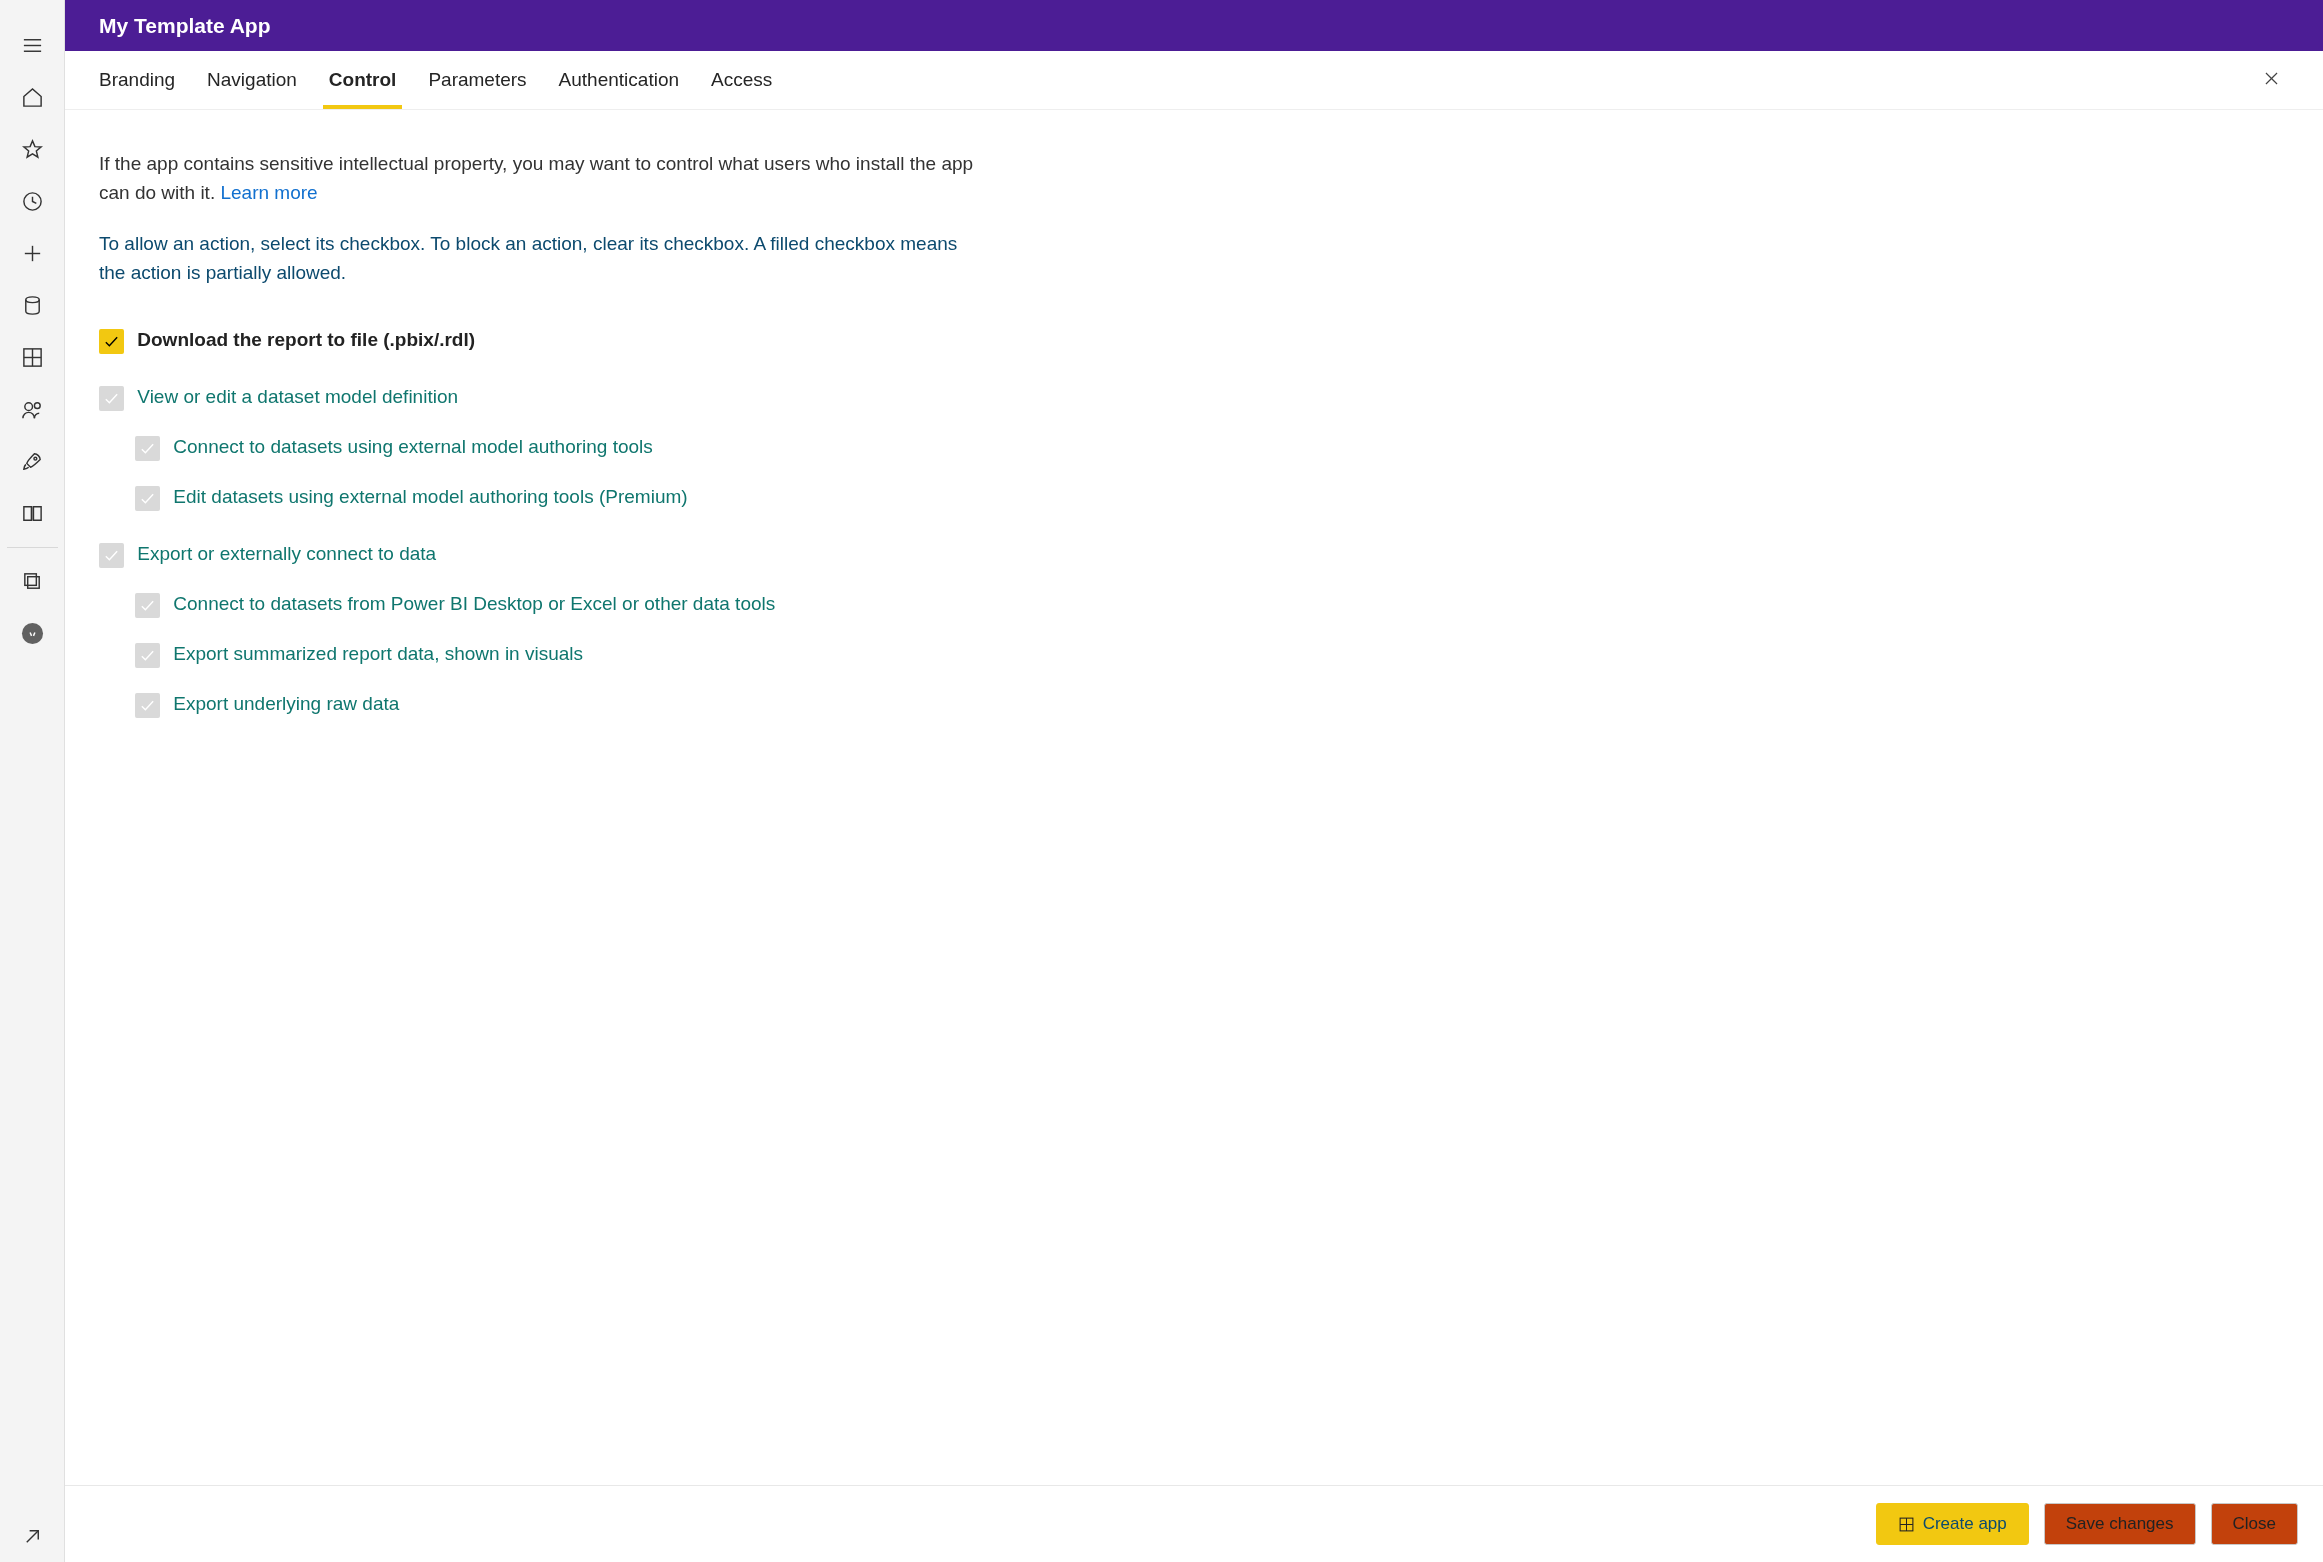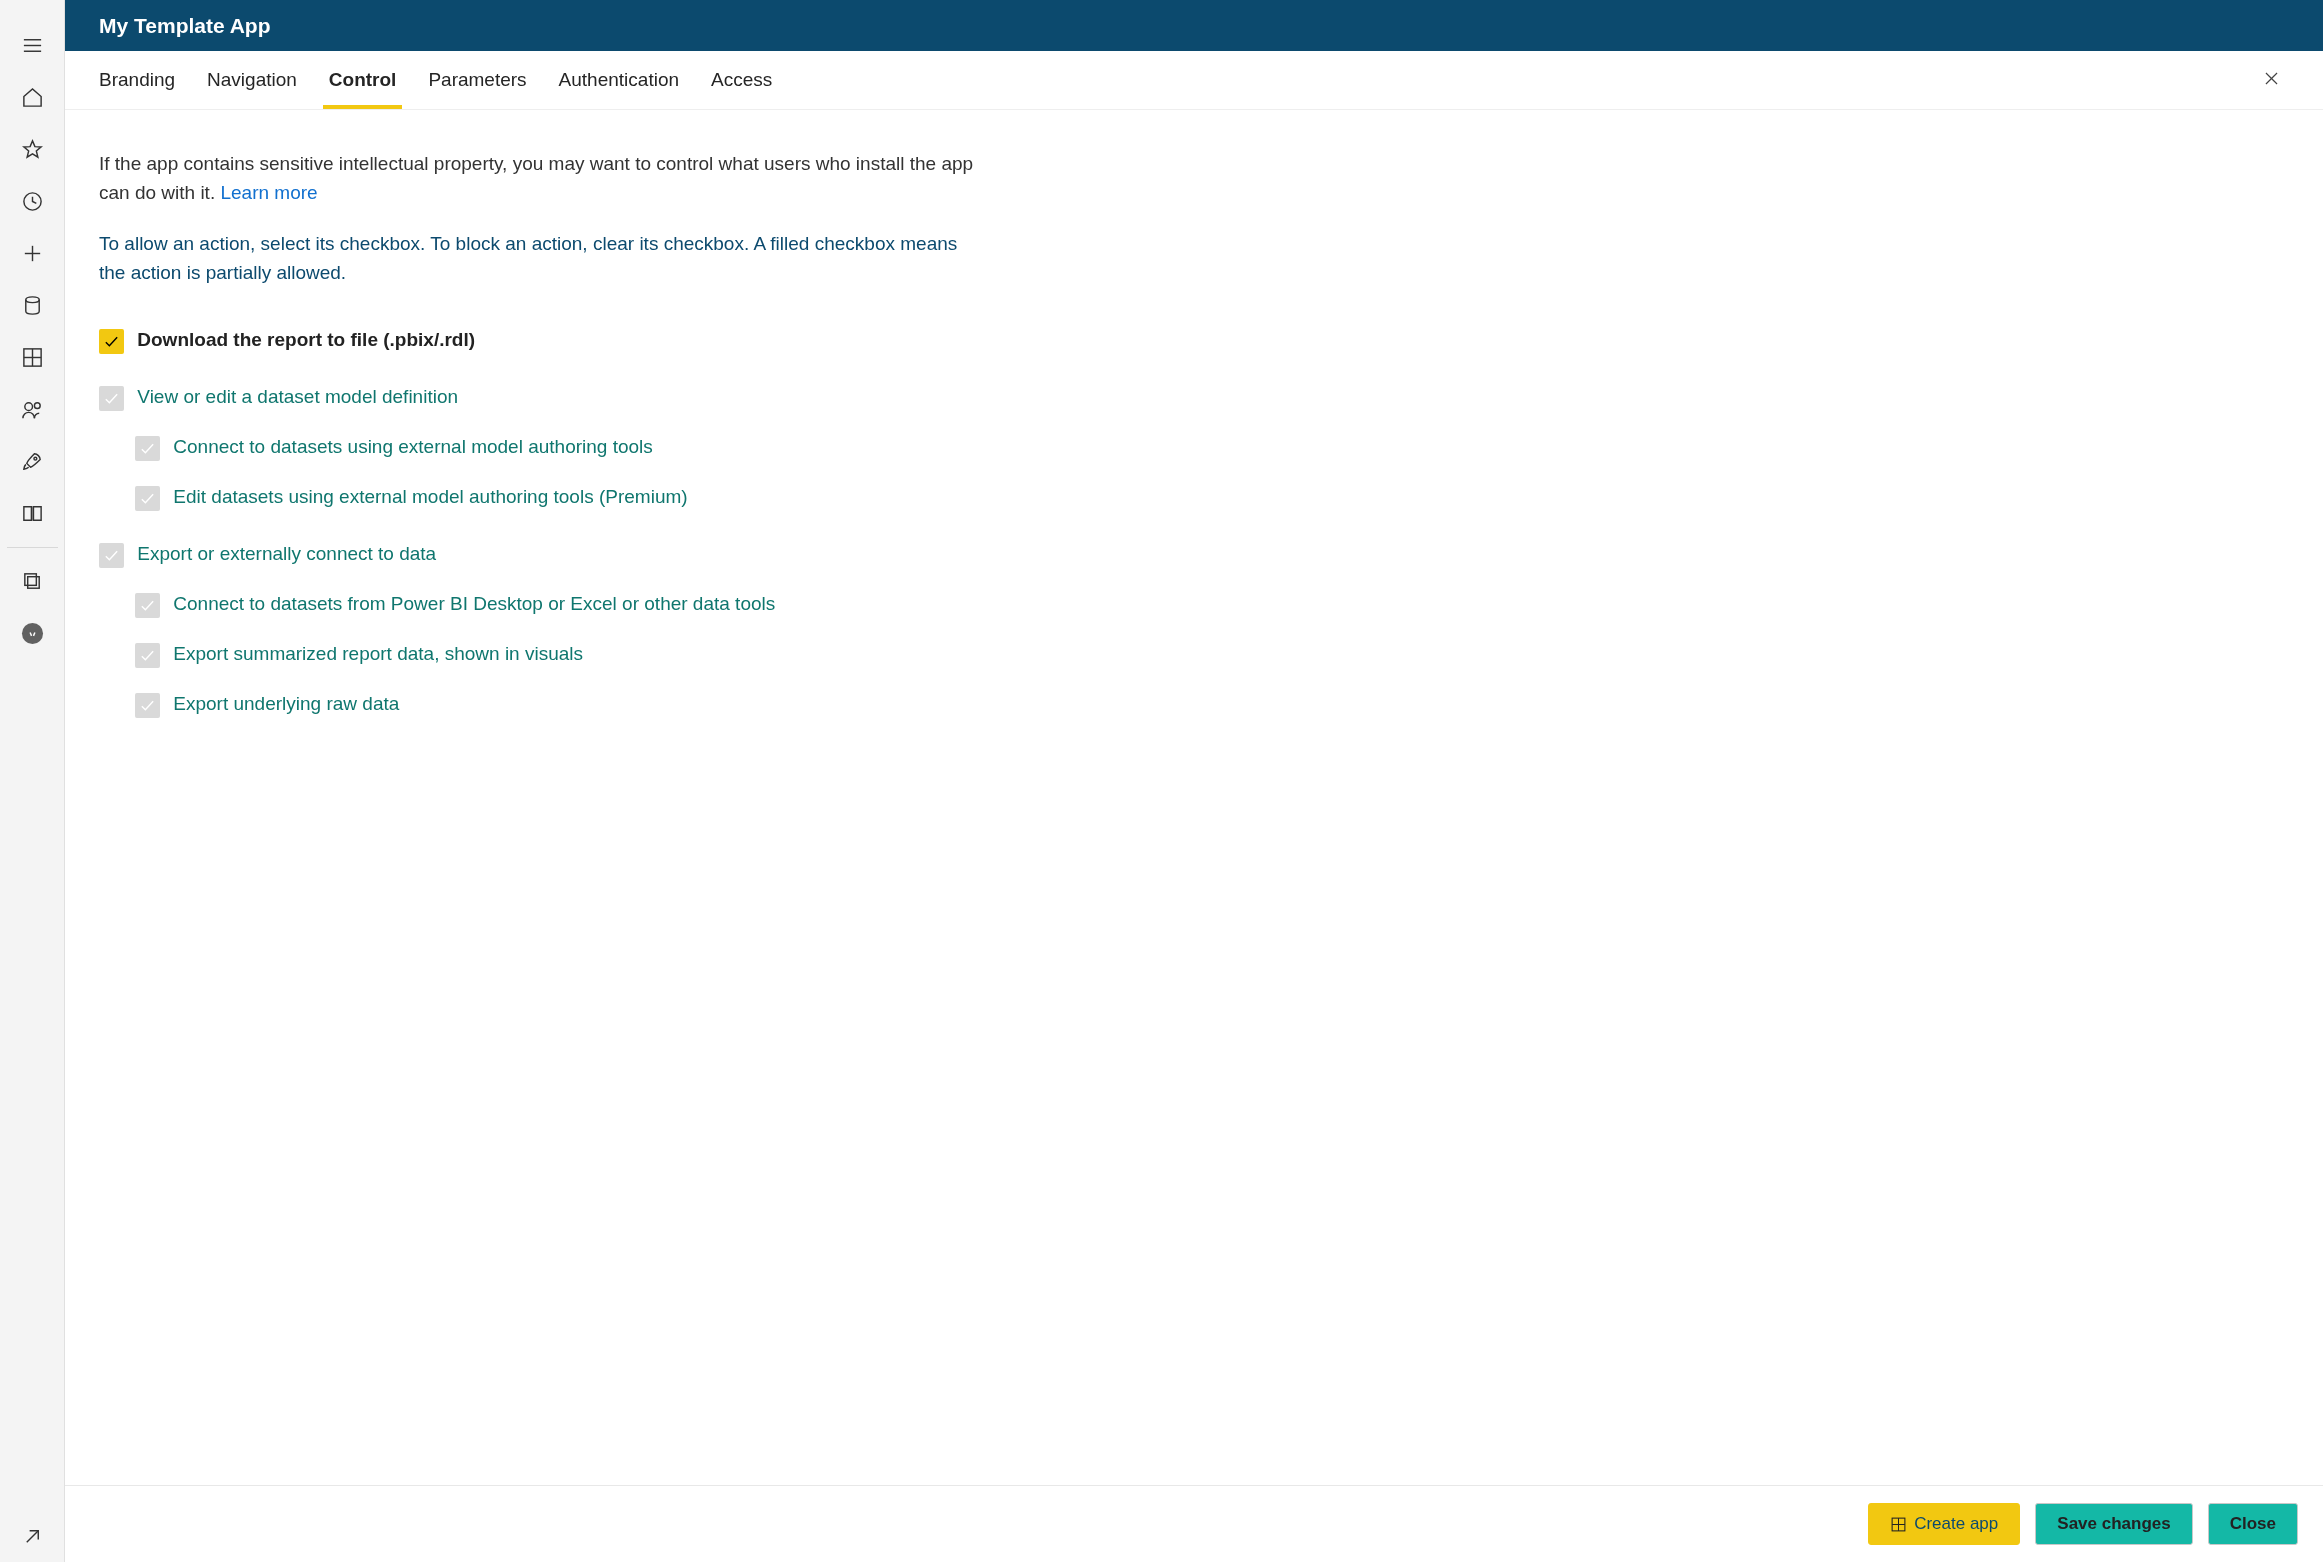--- a/index.html
+++ b/index.html
@@ -27,21 +27,21 @@
   }
   .rail .spacer { flex:1; }
   .rail .divider { width:51px; border-top:1px solid #d8d8d8; margin:7.6px 0; }
   .rail svg { width:23px; height:23px; stroke:#333; fill:none; stroke-width:1.5; }
   .rail .rail-icon.filled svg circle { fill:#616161; stroke:none; }
 
   
   .main { flex:1; display:flex; flex-direction:column; min-width:0; }
 
   .titlebar {
-    background:#0c4a6e;
+    background:#4c1d95;
     color:#fff;
     height:51px;
     display:flex;
     align-items:center;
     padding:0 34px;
     font-size:21px;
     font-weight:700;
   }
 
   .tabrow {
@@ -120,23 +120,22 @@
   .btn {
     height:42px;
     padding:0 21px;
     font-size:17px;
     border-radius:2.9px;
     cursor:pointer;
     display:inline-flex;
     align-items:center;
     gap:7.6px;
     border:1px solid #c8c8c8;
-    background:#14b8a6;
+    background:#c2410c;
     color:#222;
-    font-weight:bold;
   }
   .btn.primary {
     background:#f2c811;
     border:1px solid #f2c811;
     font-weight:400;
     color:#0c4a6e;
   }
   .btn svg { width:17px; height:17px; stroke:#222; fill:none; stroke-width:1.5; }
 </style>
 </head>

